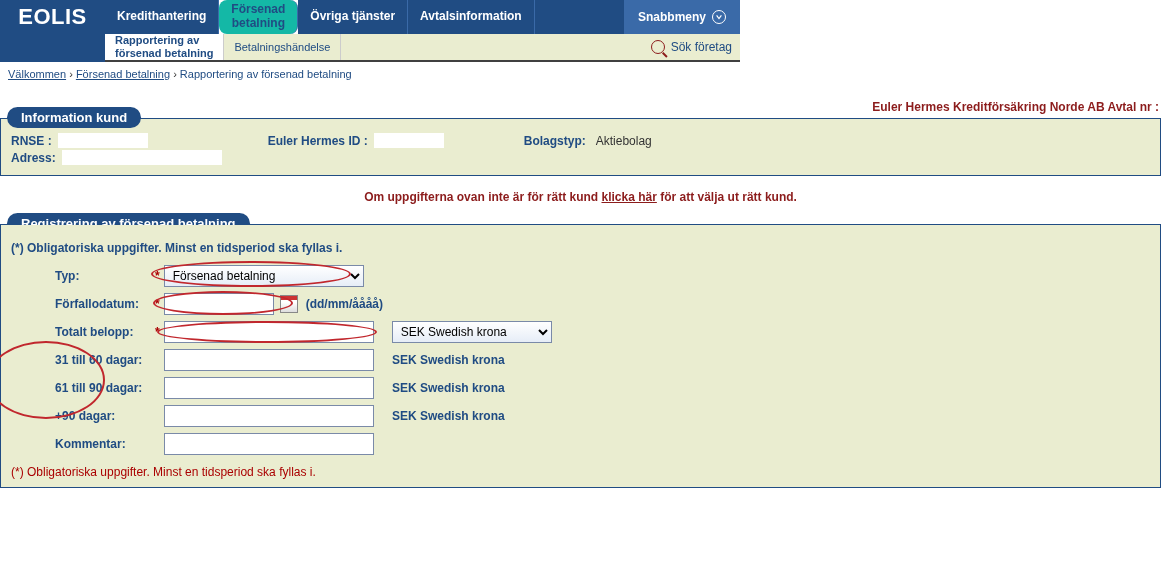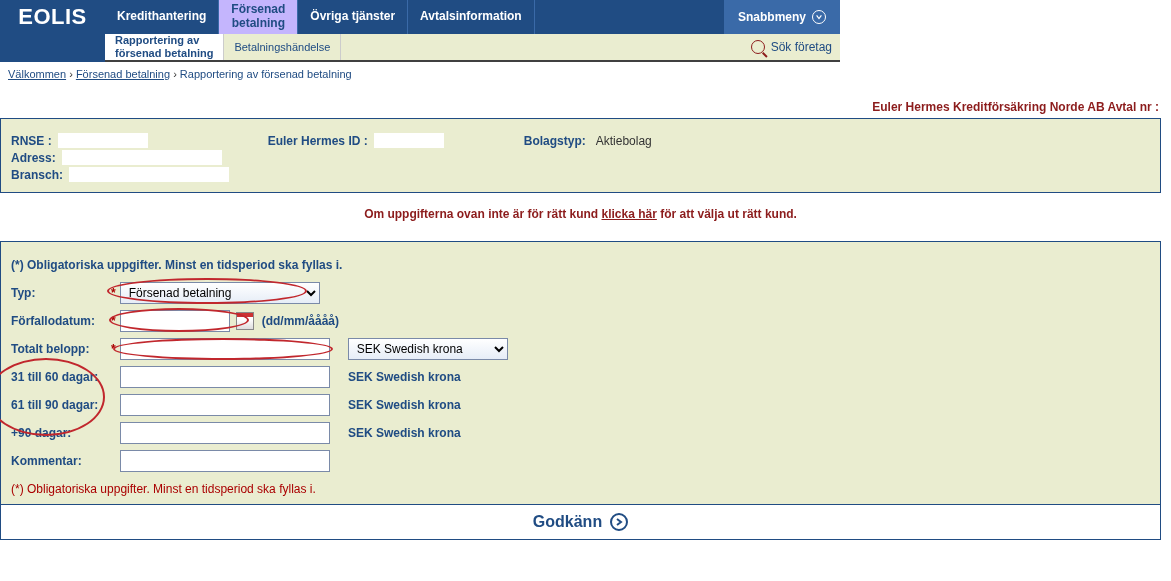--- a/index.html
+++ b/index.html
@@ -1,23 +1,23 @@
 <!DOCTYPE html>
 <html><head>
 <meta charset="utf-8">
 <style>
   * { box-sizing: border-box; margin: 0; padding: 0; }
   body { font-family: Arial, Helvetica, sans-serif; font-size: 12px; color: #333; background: #fff; }
-  .page { width: 840px; }
+  .page { width: 740px; }
   
   .topbar { display: flex; height: 34px; }
   .logo { width: 105px; background: #204c83; color: #fff; display: flex; align-items: center; justify-content: center; font-size: 22px; font-weight: bold; letter-spacing: 0.5px; }
   .navtabs { display: flex; flex: 1; }
   .navtab { padding: 4px 12px; color: #fff; background: #204c83; font-weight: bold; font-size: 12px; display: flex; flex-direction: column; justify-content: center; border-right: 1px solid #3a6aa8; cursor: pointer; }
-  .navtab.active { background: #c4b5fd; color: #204c83; }
+  .navtab.active { background: #14b8a6; color: #204c83; border-radius: 8px; }
   .navtab span { line-height: 1.15; text-align: center; white-space: nowrap; }
   .rightmenu { background: #3a6aa8; color: #fff; display: flex; align-items: center; padding: 0 14px; cursor: pointer; gap: 6px; font-weight: bold; }
   .chev-circle { width: 14px; height: 14px; border: 1.5px solid #fff; border-radius: 50%; display: inline-flex; align-items: center; justify-content: center; }
   .chev-circle svg { width: 8px; height: 8px; }
   
   .secbar-wrap { display: flex; }
   .secbar { display: flex; height: 28px; border-bottom: 2px solid #404040; flex: 1; }
   .sidegap { width: 105px; background: #204c83; height: 28px; }
   .subtab { padding: 2px 10px; background: #eaedd0; color: #204c83; font-size: 11px; display: flex; flex-direction: column; justify-content: center; border-right: 1px solid #ccc; cursor: pointer; }
   .subtab.active { background: #fff; font-weight: bold; }
@@ -38,21 +38,21 @@
   .info-row { display: flex; margin-bottom: 2px; align-items: center; }
   .info-label { font-weight: bold; color: #204c83; margin-right: 6px; white-space: nowrap; }
   .info-val { background: #fff; height: 15px; display: inline-block; }
   .topright-note { text-align: right; color: #8c1c1c; font-weight: bold; font-size: 12px; margin: 14px 2px 4px 0; }
   .helper-line { text-align: center; margin: 10px 0 18px; font-size: 12px; }
   .helper-line .black { color: #000; font-weight: bold; }
   .helper-line .red { color: #8c1c1c; font-weight: bold; }
   .helper-line .link { color: #8c1c1c; font-weight: bold; text-decoration: underline; cursor: pointer; }
   
   .form-note { color: #204c83; font-weight: bold; font-size: 12px; margin: 2px 0 10px; }
-  .form-row { display: flex; align-items: center; margin-bottom: 6px; position: relative; }
+  .form-row { display: flex; align-items: center; margin-bottom: 6px; position: relative; margin-left: 44px; }
   .form-label { width: 100px; color: #204c83; font-weight: bold; font-size: 12px; }
   .asterisk { color: #a00; font-weight: bold; margin-right: 4px; }
   select.fld, input.fld { font-family: Arial; font-size: 12px; border: 1px solid #7a8aa8; background: #fff; height: 22px; padding: 1px 4px; }
   select.fld { background: linear-gradient(#fff,#e6edf7); }
   .w-typ { width: 200px; }
   .w-date { width: 110px; }
   .w-amt { width: 210px; }
   .w-cur { width: 160px; margin-left: 18px; }
   .cur-static { margin-left: 18px; color: #204c83; font-weight: bold; font-size: 12px; }
   .cal-icon { display: inline-block; width: 18px; height: 18px; border: 1px solid #888; background: linear-gradient(#fff 40%, #ddd); margin-left: 6px; position: relative; cursor: pointer; }
@@ -122,47 +122,45 @@
   <a>Försenad betalning</a>
   <span class="sep"> › </span>
   <span>Rapportering av försenad betalning</span>
 </div>
 
 <div class="content">
 
   <div class="topright-note">Euler Hermes Kreditförsäkring Norde AB Avtal nr :</div>
 
   <div class="panel">
+    <div class="panel-head">Information kund</div>
     <div class="panel-body">
       <div class="info-row">
         <span class="info-label">RNSE :</span>
         <span class="info-val" style="width:90px"></span>
         <span style="width:120px"></span>
         <span class="info-label">Euler Hermes ID :</span>
         <span class="info-val" style="width:70px"></span>
         <span style="width:80px"></span>
         <span class="info-label">Bolagstyp:</span>
         <span style="margin-left:4px">Aktiebolag</span>
       </div>
       <div class="info-row">
         <span class="info-label">Adress:</span>
         <span class="info-val" style="width:160px"></span>
       </div>
-      <div class="info-row">
-        <span class="info-label">Bransch:</span>
-        <span class="info-val" style="width:160px"></span>
-      </div>
     </div>
   </div>
 
   <div class="helper-line">
     <span class="red">Om uppgifterna ovan inte är för rätt kund </span><span class="black link">klicka här</span><span class="red"> för att välja ut rätt kund.</span>
   </div>
 
   <div class="panel" style="margin-top:20px">
+    <div class="panel-head">Registrering av försenad betalning</div>
     <div class="panel-body" style="position:relative">
       <div class="form-note">(*) Obligatoriska uppgifter. Minst en tidsperiod ska fyllas i.</div>
 
       <div class="form-row">
         <span class="form-label">Typ:</span>
         <span class="asterisk">*</span>
         <select class="fld w-typ">
           <option>Försenad betalning</option>
         </select>
         <div class="anno" style="width:200px;height:26px;left:96px;top:-4px"></div>
@@ -211,22 +209,14 @@
       <div class="anno" style="width:118px;height:78px;left:-14px;top:116px"></div>
 
       <div class="form-row">
         <span class="form-label">Kommentar:</span>
         <span style="width:9px"></span>
         <input class="fld w-amt" style="">
       </div>
 
       <div class="req-foot">(*) Obligatoriska uppgifter. Minst en tidsperiod ska fyllas i.</div>
     </div>
-    <div class="submit-bar">
-      <span>Godkänn</span>
-      <span class="arrow-circle">
-        <svg width="10" height="10" viewBox="0 0 10 10">
-            <path d="M3 2 L7 5 L3 8" fill="none" stroke="#204c83" stroke-width="2"></path>
-          </svg>
-      </span>
-    </div>
   </div>
 </div>
 
 </body></html>

